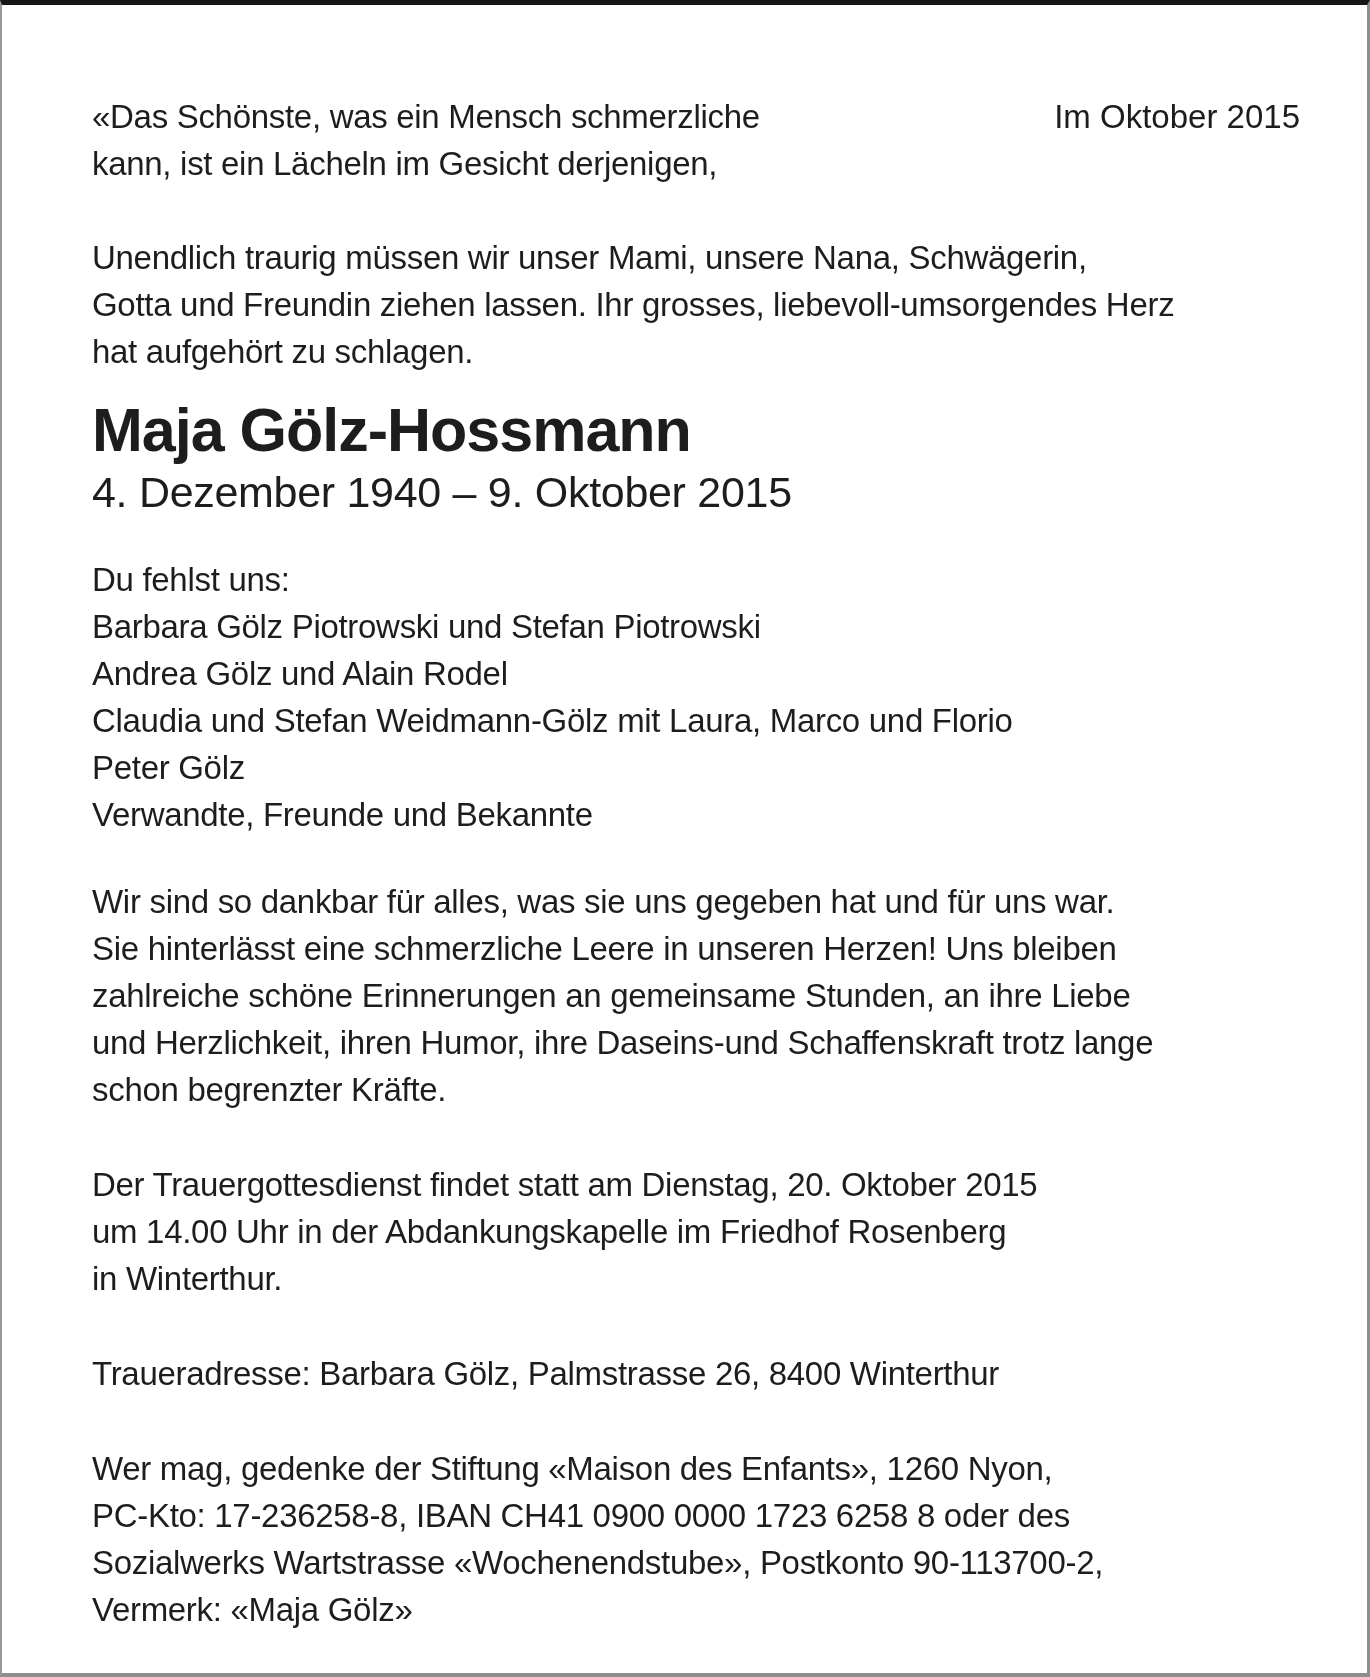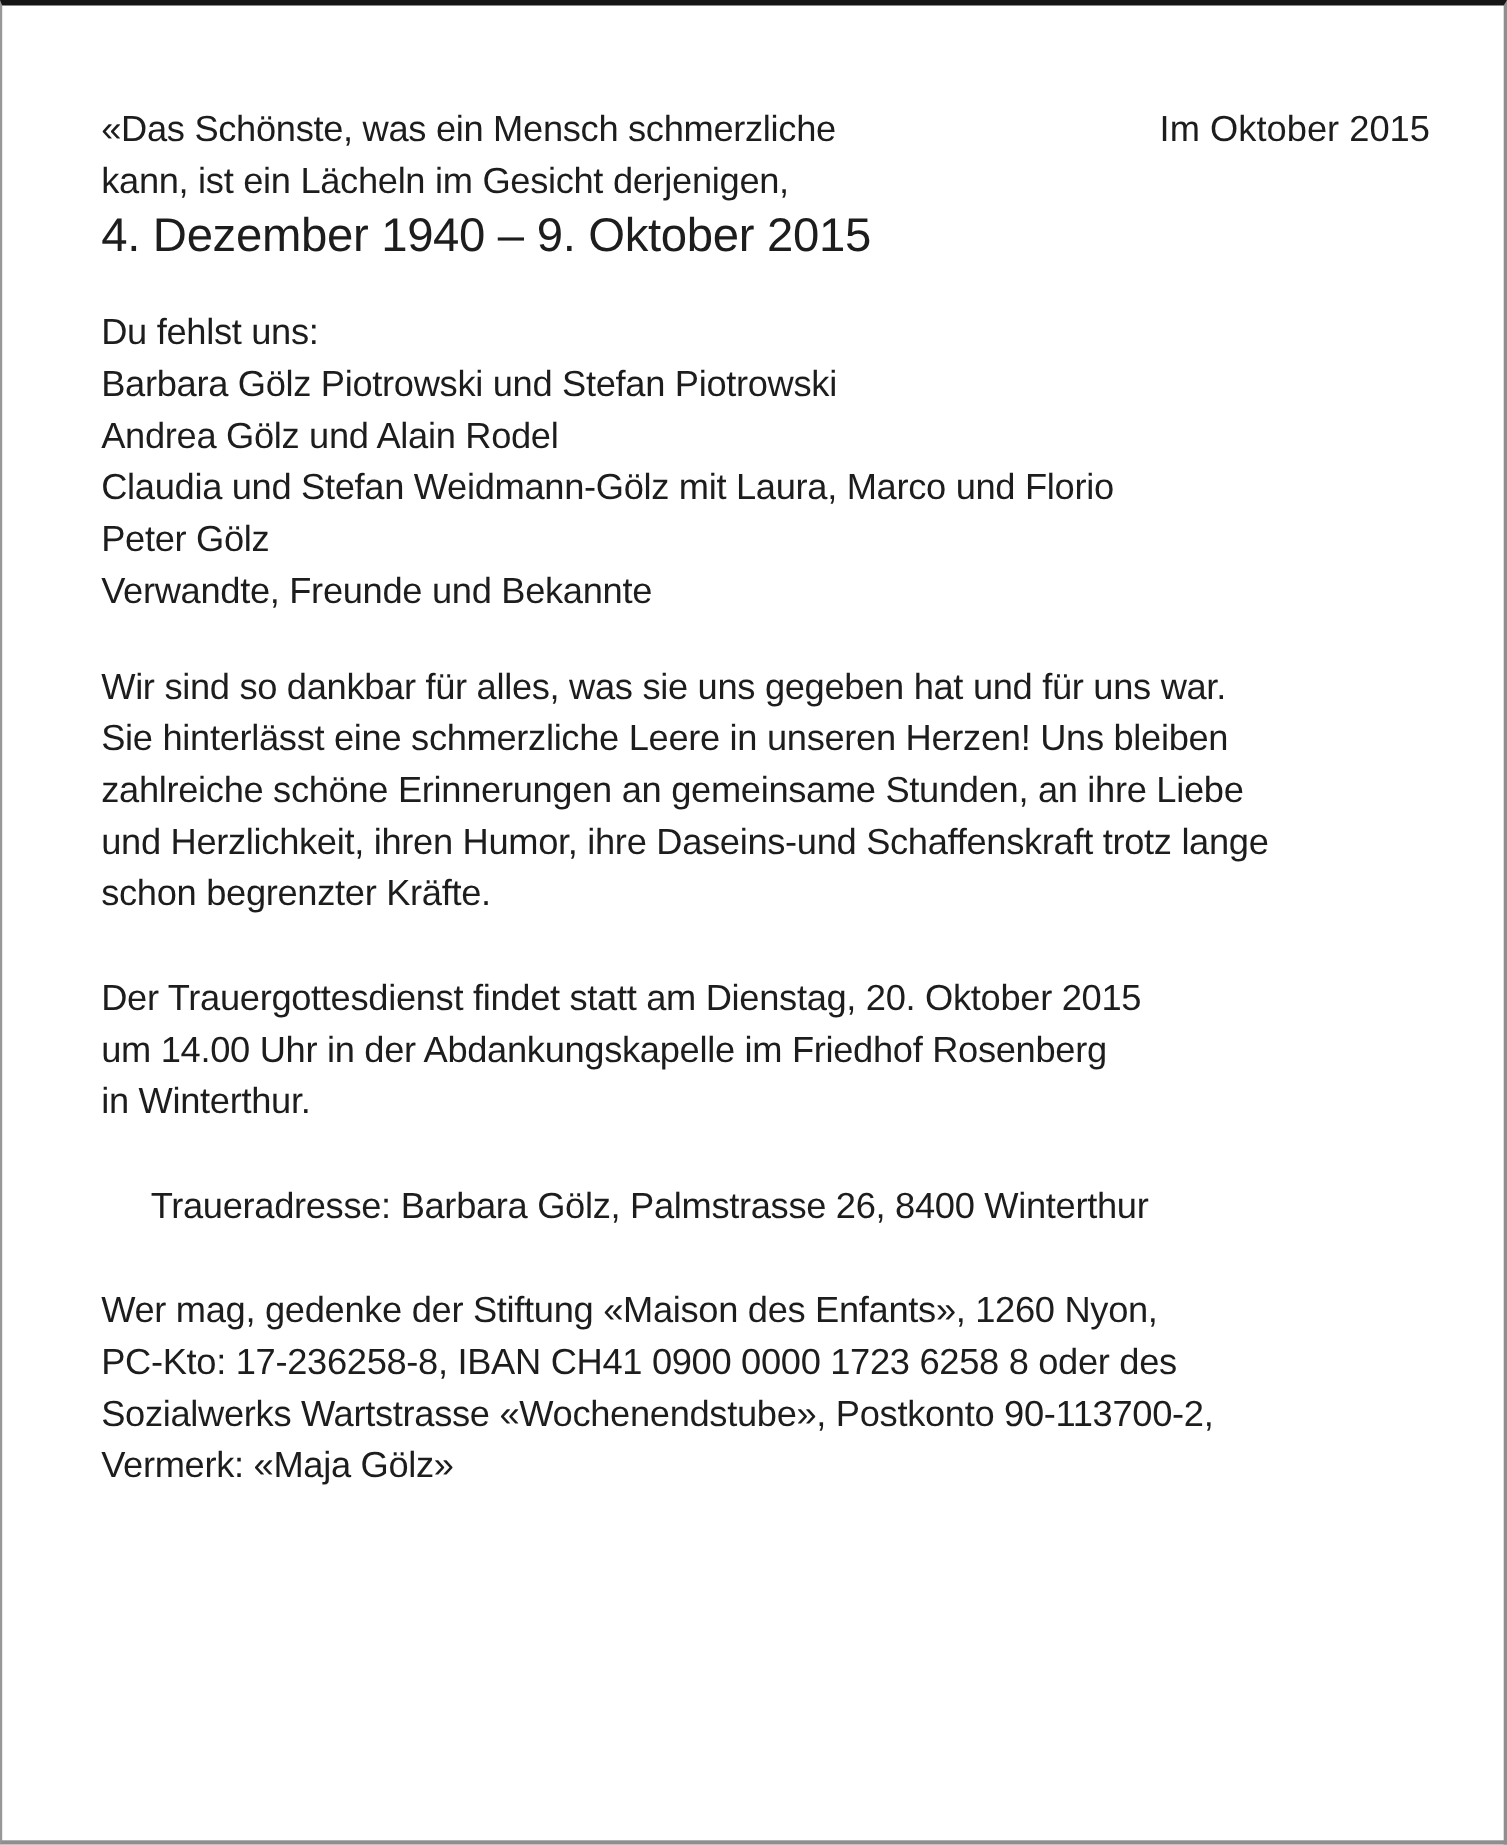--- a/index.html
+++ b/index.html
@@ -63,36 +63,40 @@
   }
   .life-dates {
     margin-top: 4px;
     font-size: 43px;
     line-height: 47px;
     letter-spacing: -0.3px;
   }
   .tribute { margin-top: 40px; }
   .mourners { margin-top: 40px; }
   .service { margin-top: 48px; }
-  .address { margin-top: 48px; margin-left: 45px; }
+  .address { margin-top: 48px; }
   .donation { margin-top: 48px; }
 </style>
 </head>
 <body>
 
 <div class="page">
   <div class="content">
 
     <div class="quote-row">
       <div class="body-text">«Das Schönste, was ein Mensch schmerzliche
 kann, ist ein Lächeln im Gesicht derjenigen,</div>
       <div class="date-right">Im Oktober 2015</div>
     </div>
 
+    <div class="body-text intro">Unendlich traurig müssen wir unser Mami, unsere Nana, Schwägerin,
+Gotta und Freundin ziehen lassen. Ihr grosses, liebevoll-umsorgendes Herz
+hat aufgehört zu schlagen.</div>
 
+    <h1 class="deceased-name">Maja Gölz-Hossmann</h1>
 
     <div class="life-dates">4. Dezember 1940 – 9. Oktober 2015</div>
 
     <div class="body-text mourners">Du fehlst uns:
 Barbara Gölz Piotrowski und Stefan Piotrowski
 Andrea Gölz und Alain Rodel
 Claudia und Stefan Weidmann-Gölz mit Laura, Marco und Florio
 Peter Gölz
 Verwandte, Freunde und Bekannte</div>
 

